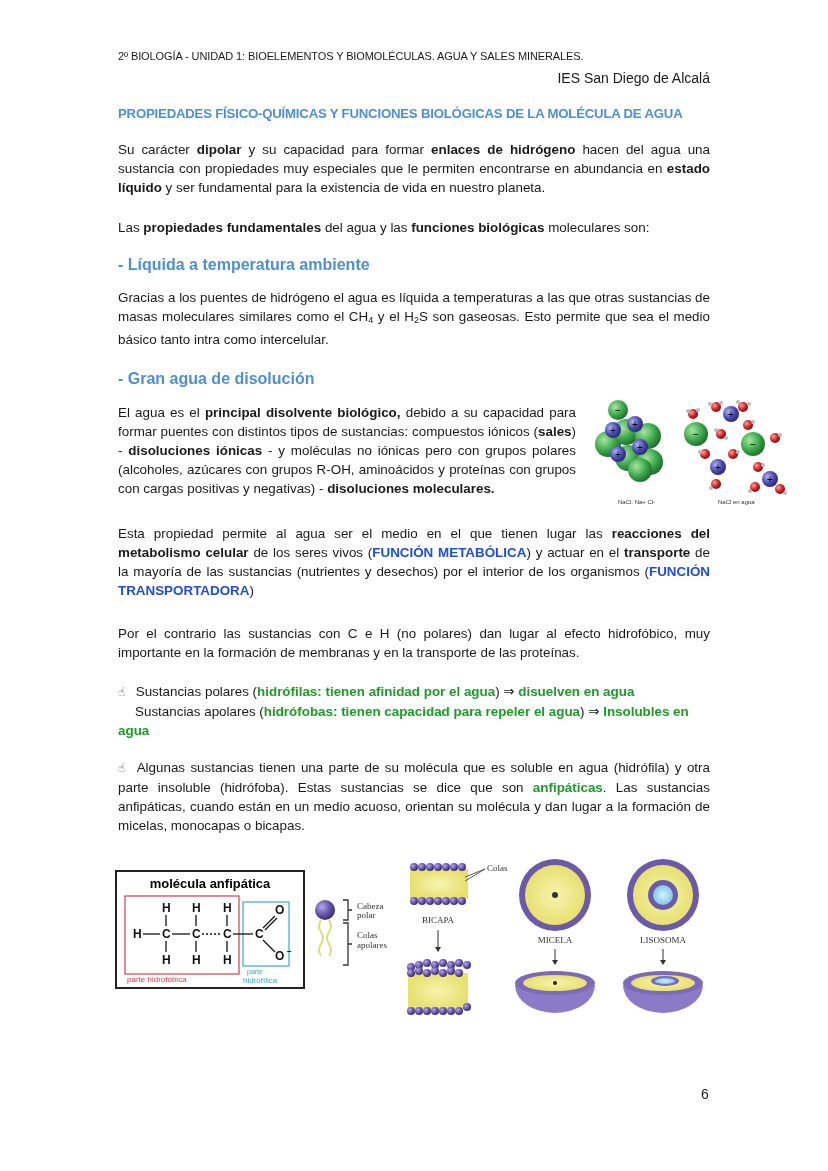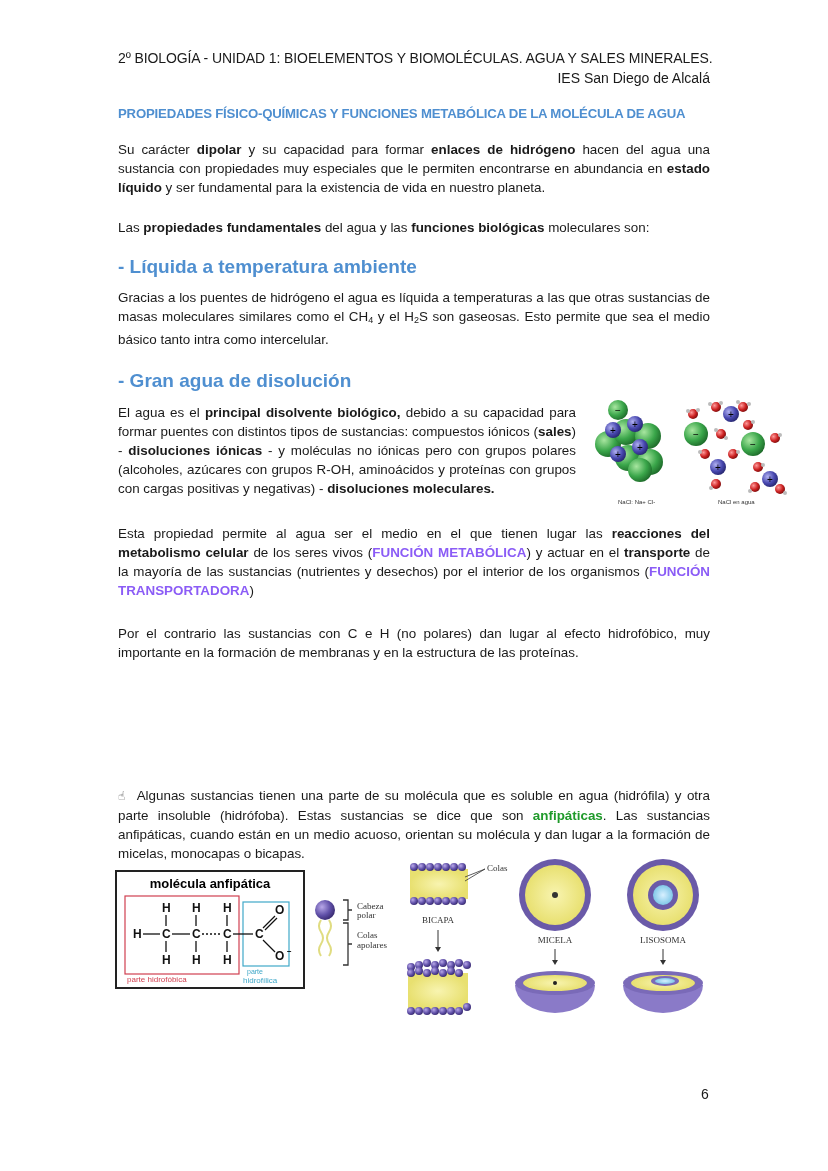--- a/index.html
+++ b/index.html
@@ -1,39 +1,39 @@
 <!DOCTYPE html>
 <html><head>
 <meta charset="utf-8">
 <style>
   html, body { margin: 0; padding: 0; background: #ffffff; }
   body { width: 828px; height: 1171px; position: relative; overflow: hidden;
          font-family: "Liberation Sans", "DejaVu Sans", sans-serif; color: #1a1a1a; }
-  .hdr1 { position: absolute; left: 118px; top: 50px; font-size: 14px; letter-spacing: -0.1px; }
+  .hdr1 { position: absolute; left: 118px; top: 50px; font-size: 11px; letter-spacing: -0.1px; }
   .hdr2 { position: absolute; right: 118px; top: 70px; font-size: 14px; }
   .title { position: absolute; left: 118px; top: 106px; font-size: 13.2px; font-weight: bold; color: #4f8fd0; letter-spacing: -0.2px; }
   .p { position: absolute; left: 118px; width: 592px; font-size: 13.4px; line-height: 19px; text-align: justify; }
   .p b { font-weight: bold; }
-  .sub { position: absolute; left: 118px; font-size: 19px; font-weight: bold; color: #4f8fd0; }
-  .orange { color: #8b5cf6; font-weight: bold; }
+  .sub { position: absolute; left: 118px; font-size: 16px; font-weight: bold; color: #4f8fd0; }
+  .orange { color: #1d4ed8; font-weight: bold; }
   .green { color: #1f9a2a; font-weight: bold; }
   .p.narrow { width: 458px; }
   sub { font-size: 9px; vertical-align: -2px; }
   .hand { display: inline-block; width: 14px; color: #555; font-size: 12px; }
   .pageno { position: absolute; left: 701px; top: 1086px; font-size: 14px; }
   .img-box { position: absolute; }
   .caption-small { font-size: 6px; fill: #333; font-family: "Liberation Sans", sans-serif; }
 </style>
 </head>
 <body>
 
 <div class="hdr1">2º BIOLOGÍA - UNIDAD 1: BIOELEMENTOS Y BIOMOLÉCULAS. AGUA Y SALES MINERALES.</div>
 <div class="hdr2">IES San Diego de Alcalá</div>
 
-<div class="title">PROPIEDADES FÍSICO-QUÍMICAS  Y FUNCIONES METABÓLICA DE LA MOLÉCULA DE AGUA</div>
+<div class="title">PROPIEDADES FÍSICO-QUÍMICAS  Y FUNCIONES BIOLÓGICAS DE LA MOLÉCULA DE AGUA</div>
 
 <div class="p" style="top:140px;">
   <span>Su carácter </span><b>dipolar</b><span> y su capacidad para formar </span><b>enlaces de hidrógeno</b><span> hacen del agua una sustancia con propiedades muy especiales que le permiten encontrarse en abundancia en </span><b>estado líquido</b><span> y ser fundamental para la existencia de vida en nuestro planeta.</span>
 </div>
 
 <div class="p" style="top:218px;">
   <span>Las </span><b>propiedades fundamentales</b><span> del agua y las </span><b>funciones biológicas</b><span> moleculares son:</span>
 </div>
 
 <div class="sub" style="top:256px;">- Líquida a temperatura ambiente</div>
@@ -129,26 +129,32 @@
     </g>
     <text x="30" y="112" class="caption-small">NaCl: Na+ Cl-</text>
     <text x="130" y="112" class="caption-small">NaCl en agua</text>
   </svg>
 </div>
 
 <div class="p" style="top:524px;">
   <span>Esta propiedad permite al agua ser el medio en el que tienen lugar las </span><b>reacciones del metabolismo celular</b><span> de los seres vivos (</span><span class="orange">FUNCIÓN METABÓLICA</span><span>) y actuar en el </span><b>transporte</b><span> de la mayoría de las sustancias (nutrientes y desechos) por el interior de los organismos (</span><span class="orange">FUNCIÓN TRANSPORTADORA</span><span>)</span>
 </div>
 
-<div class="p" style="top:624px;">Por el contrario las sustancias con C e H (no polares) dan lugar al efecto hidrofóbico, muy importante en la formación de membranas y en la estructura de las proteínas.</div>
+<div class="p" style="top:624px;">Por el contrario las sustancias con C e H (no polares) dan lugar al efecto hidrofóbico, muy importante en la formación de membranas y en la transporte de las proteínas.</div>
 
 <div class="p" style="top:682px; text-align:left;">
-</div>
-
-<div class="p" style="top:786px;">
+  <div>
+    <span class="hand">☝</span><span> Sustancias polares (</span><span class="green">hidrófilas: tienen afinidad por el agua</span><span>) ⇒ </span><span class="green">disuelven en agua</span>
+  </div>
+  <div style="text-indent:17px;">
+    <span>Sustancias apolares (</span><span class="green">hidrófobas: tienen capacidad para repeler el agua</span><span>) ⇒ </span><span class="green">Insolubles en agua</span>
+  </div>
+</div>
+
+<div class="p" style="top:758px;">
   <span class="hand">☝</span><span> Algunas sustancias tienen una parte de su molécula que es soluble en agua (hidrófila) y otra parte insoluble (hidrófoba). Estas sustancias se dice que son </span><span class="green">anfipáticas</span><span>. Las sustancias anfipáticas, cuando están en un medio acuoso, orientan su molécula y dan lugar a la formación de micelas, monocapas o bicapas.</span>
 </div>
 
 <div class="img-box" style="left:115px; top:870px; width:196px; height:120px;">
   <svg width="190" height="120" viewBox="0 0 190 120">
     <rect x="1" y="1" width="188" height="117" fill="#fff" stroke="#222" stroke-width="2"></rect>
     <text x="95" y="18" font-size="13" font-weight="bold" text-anchor="middle" font-family="Liberation Sans, sans-serif">molécula anfipática</text>
     <rect x="10" y="26" width="114" height="78" fill="none" stroke="#d04050" stroke-width="1.2"></rect>
     <rect x="128" y="32" width="46" height="64" fill="none" stroke="#40a8c8" stroke-width="1.2"></rect>
     <g font-size="12" font-weight="bold" font-family="Liberation Sans, sans-serif" fill="#111">

